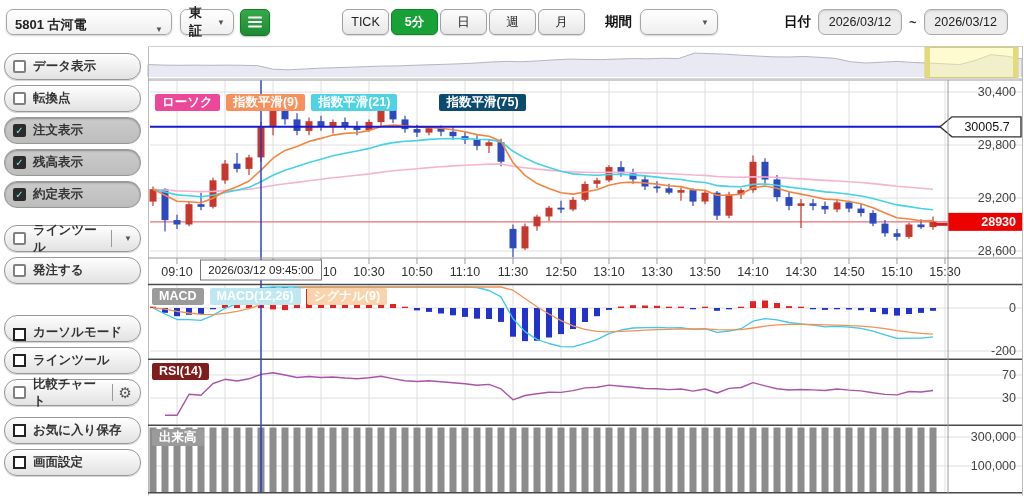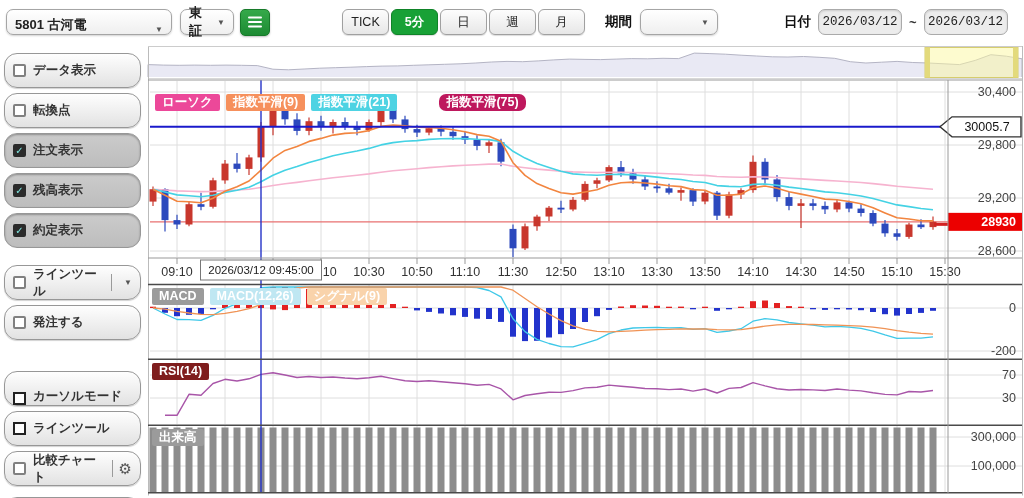--- a/index.html
+++ b/index.html
@@ -25,27 +25,27 @@
   .pbtn { width:47px; height:26px; border:1px solid #a0a0a0; border-radius:6px;
     background:linear-gradient(#fdfdfd,#e7e7e7); font-size:12.5px; color:#222;
     display:flex; align-items:center; justify-content:center; box-shadow:0 1px 1px rgba(0,0,0,.14); }
   .pbtn.active { background:#18a136; color:#fff; border-color:#0f8328; font-weight:700; }
   .tlabel { font-size:13.5px; color:#111; font-weight:700; }
   #period-label { margin-left:20px; }
   #period-select { width:78px; margin-left:8px; }
   #date-label { margin-left:66px; }
   .dinput { width:84px; height:26px; margin-left:7px; border:1px solid #aaa; border-radius:7px;
     background:#ececec; box-shadow:inset 0 1px 2px rgba(0,0,0,.14); text-align:center;
-    font-size:12.5px; color:#222; font-family:Liberation Mono, monospace; }
+    font-size:12.5px; color:#222; font-family:Liberation Sans, sans-serif; }
   #date-sep { margin-left:7px; font-size:13px; color:#333; font-weight:700; }
 
   
   #sidebar { position:absolute; left:0; top:44px; width:146px; height:454px; background:#fff;
     z-index:2; padding-top:4px; }
-  .sbtn { position:relative; display:flex; align-items:center; gap:7px; width:137px; height:35px;
+  .sbtn { position:relative; display:flex; align-items:center; gap:7px; width:137px; height:27px;
     margin:5px 0 0 4px; padding:0 8px; border:1px solid #979797; border-radius:13px;
     background:linear-gradient(#fefefe,#e2e2e2); box-shadow:0 1px 1px rgba(0,0,0,.18);
     font-size:12.5px; font-weight:700; color:#333; }
   .sbtn.checked { background:linear-gradient(#cbcbcb,#bdbdbd); box-shadow:inset 0 1px 2px rgba(0,0,0,.3); }
   .cbox { width:13px; height:13px; border:2px solid #808080; border-radius:2px; background:#fff;
     display:flex; align-items:center; justify-content:center; flex:none; }
   .cbox.on { background:#2b2b2b; border-color:#2b2b2b; color:#7fe7e0; font-size:10px; line-height:10px; }
   .win-icon { position:relative; width:13px; height:13px; flex:none; }
   .win-icon::before { content:""; position:absolute; left:0; bottom:0; width:9px; height:9px; background:#222; }
   .win-icon::after { content:""; position:absolute; right:0; top:0; width:9px; height:9px;
@@ -569,21 +569,21 @@
       <div class="sbtn">
         <span class="win-icon"></span>
         <span>画面設定</span>
       </div>
     </div>
 
 <div class="chip-row" id="legend-main" style="left:155px; top:94px;">
       <span class="chip" style="background: #ec4899;">ローソク</span>
       <span class="chip" style="background: rgb(246, 144, 92);">指数平滑(9)</span>
       <span class="chip" style="background: rgb(78, 211, 227);">指数平滑(21)</span>
-      <span class="chip" style="background: #be185d; margin-left: 36px; border-radius: 7px;">指数平滑(75)</span>
+      <span class="chip" style="background: #0c4a6e; margin-left: 36px;">指数平滑(75)</span>
     </div>
 <div class="chip-row" id="legend-macd" style="left:152px; top:288px;">
       <span class="chip" style="background: rgb(155, 155, 155);">MACD</span>
       <span class="chip" style="background: rgb(191, 231, 242);">MACD(12,26)</span>
       <span class="chip" style="background: rgb(249, 211, 171);">シグナル(9)</span>
     </div>
 <div class="chip-row" id="legend-rsi" style="left:152px; top:363px;">
       <span class="chip" style="background: #7f1d1d;">RSI(14)</span>
     </div>
 <div class="chip-row" id="legend-volume" style="left:152px; top:429px;">

